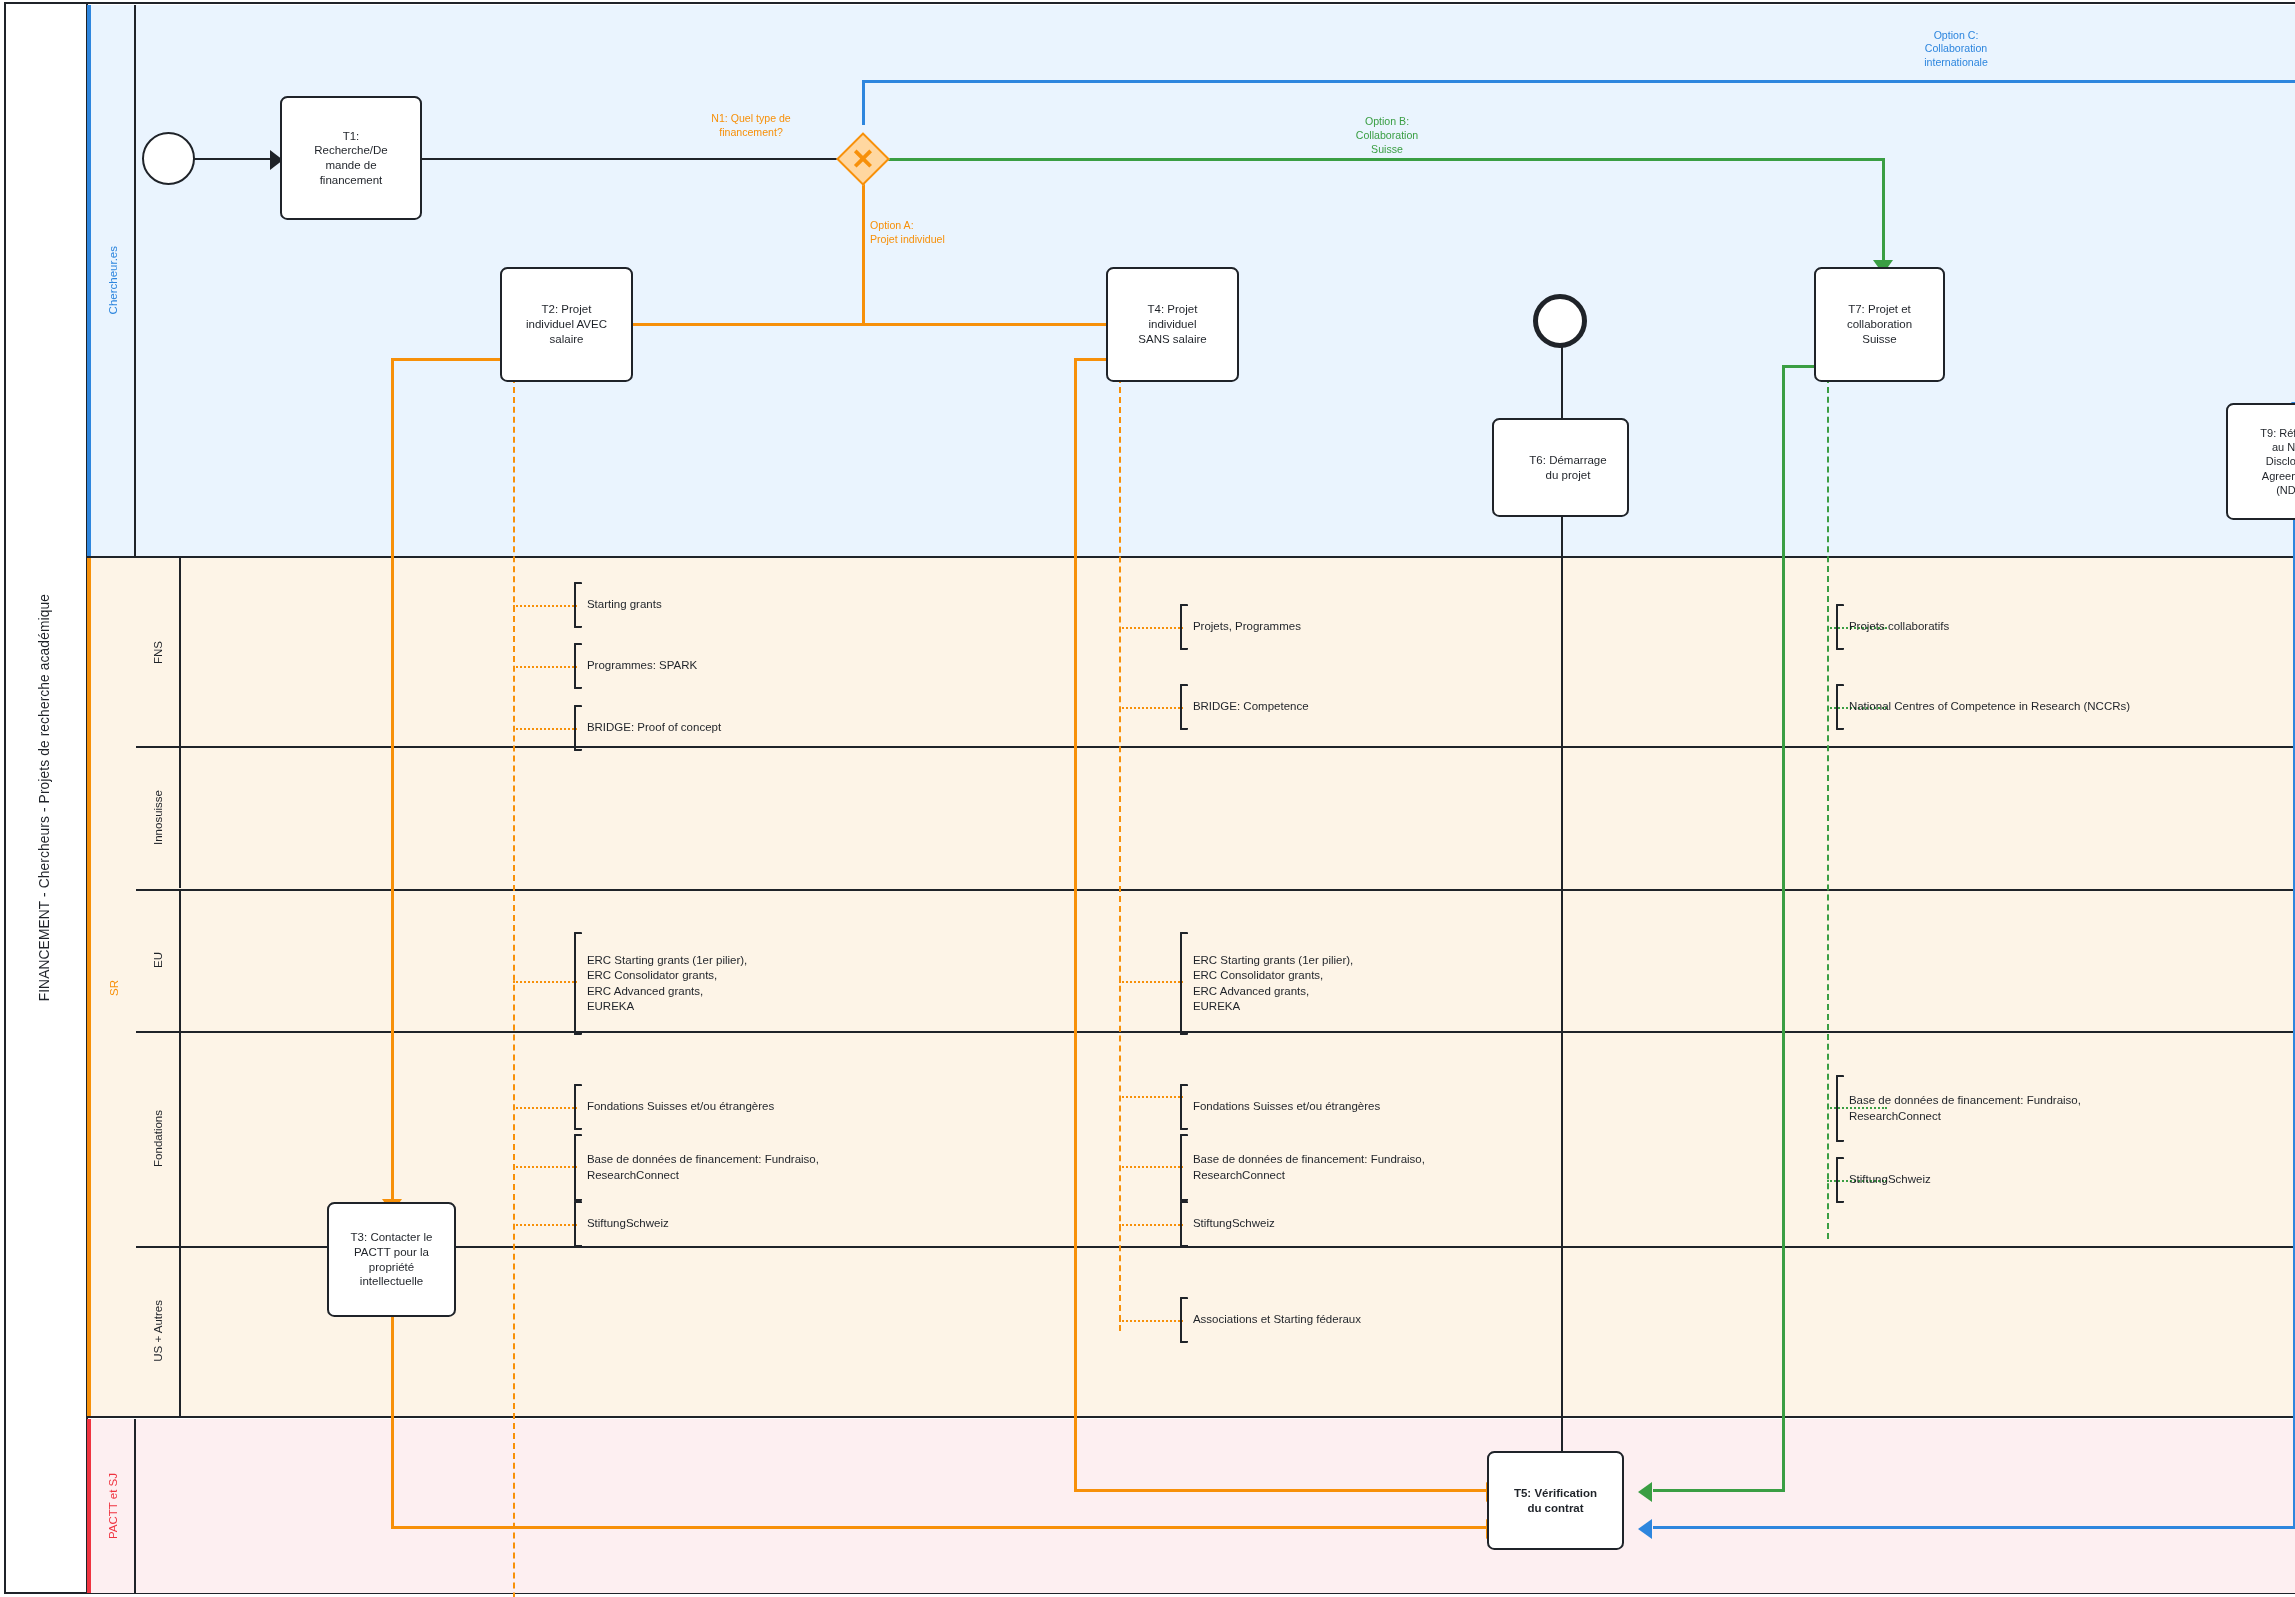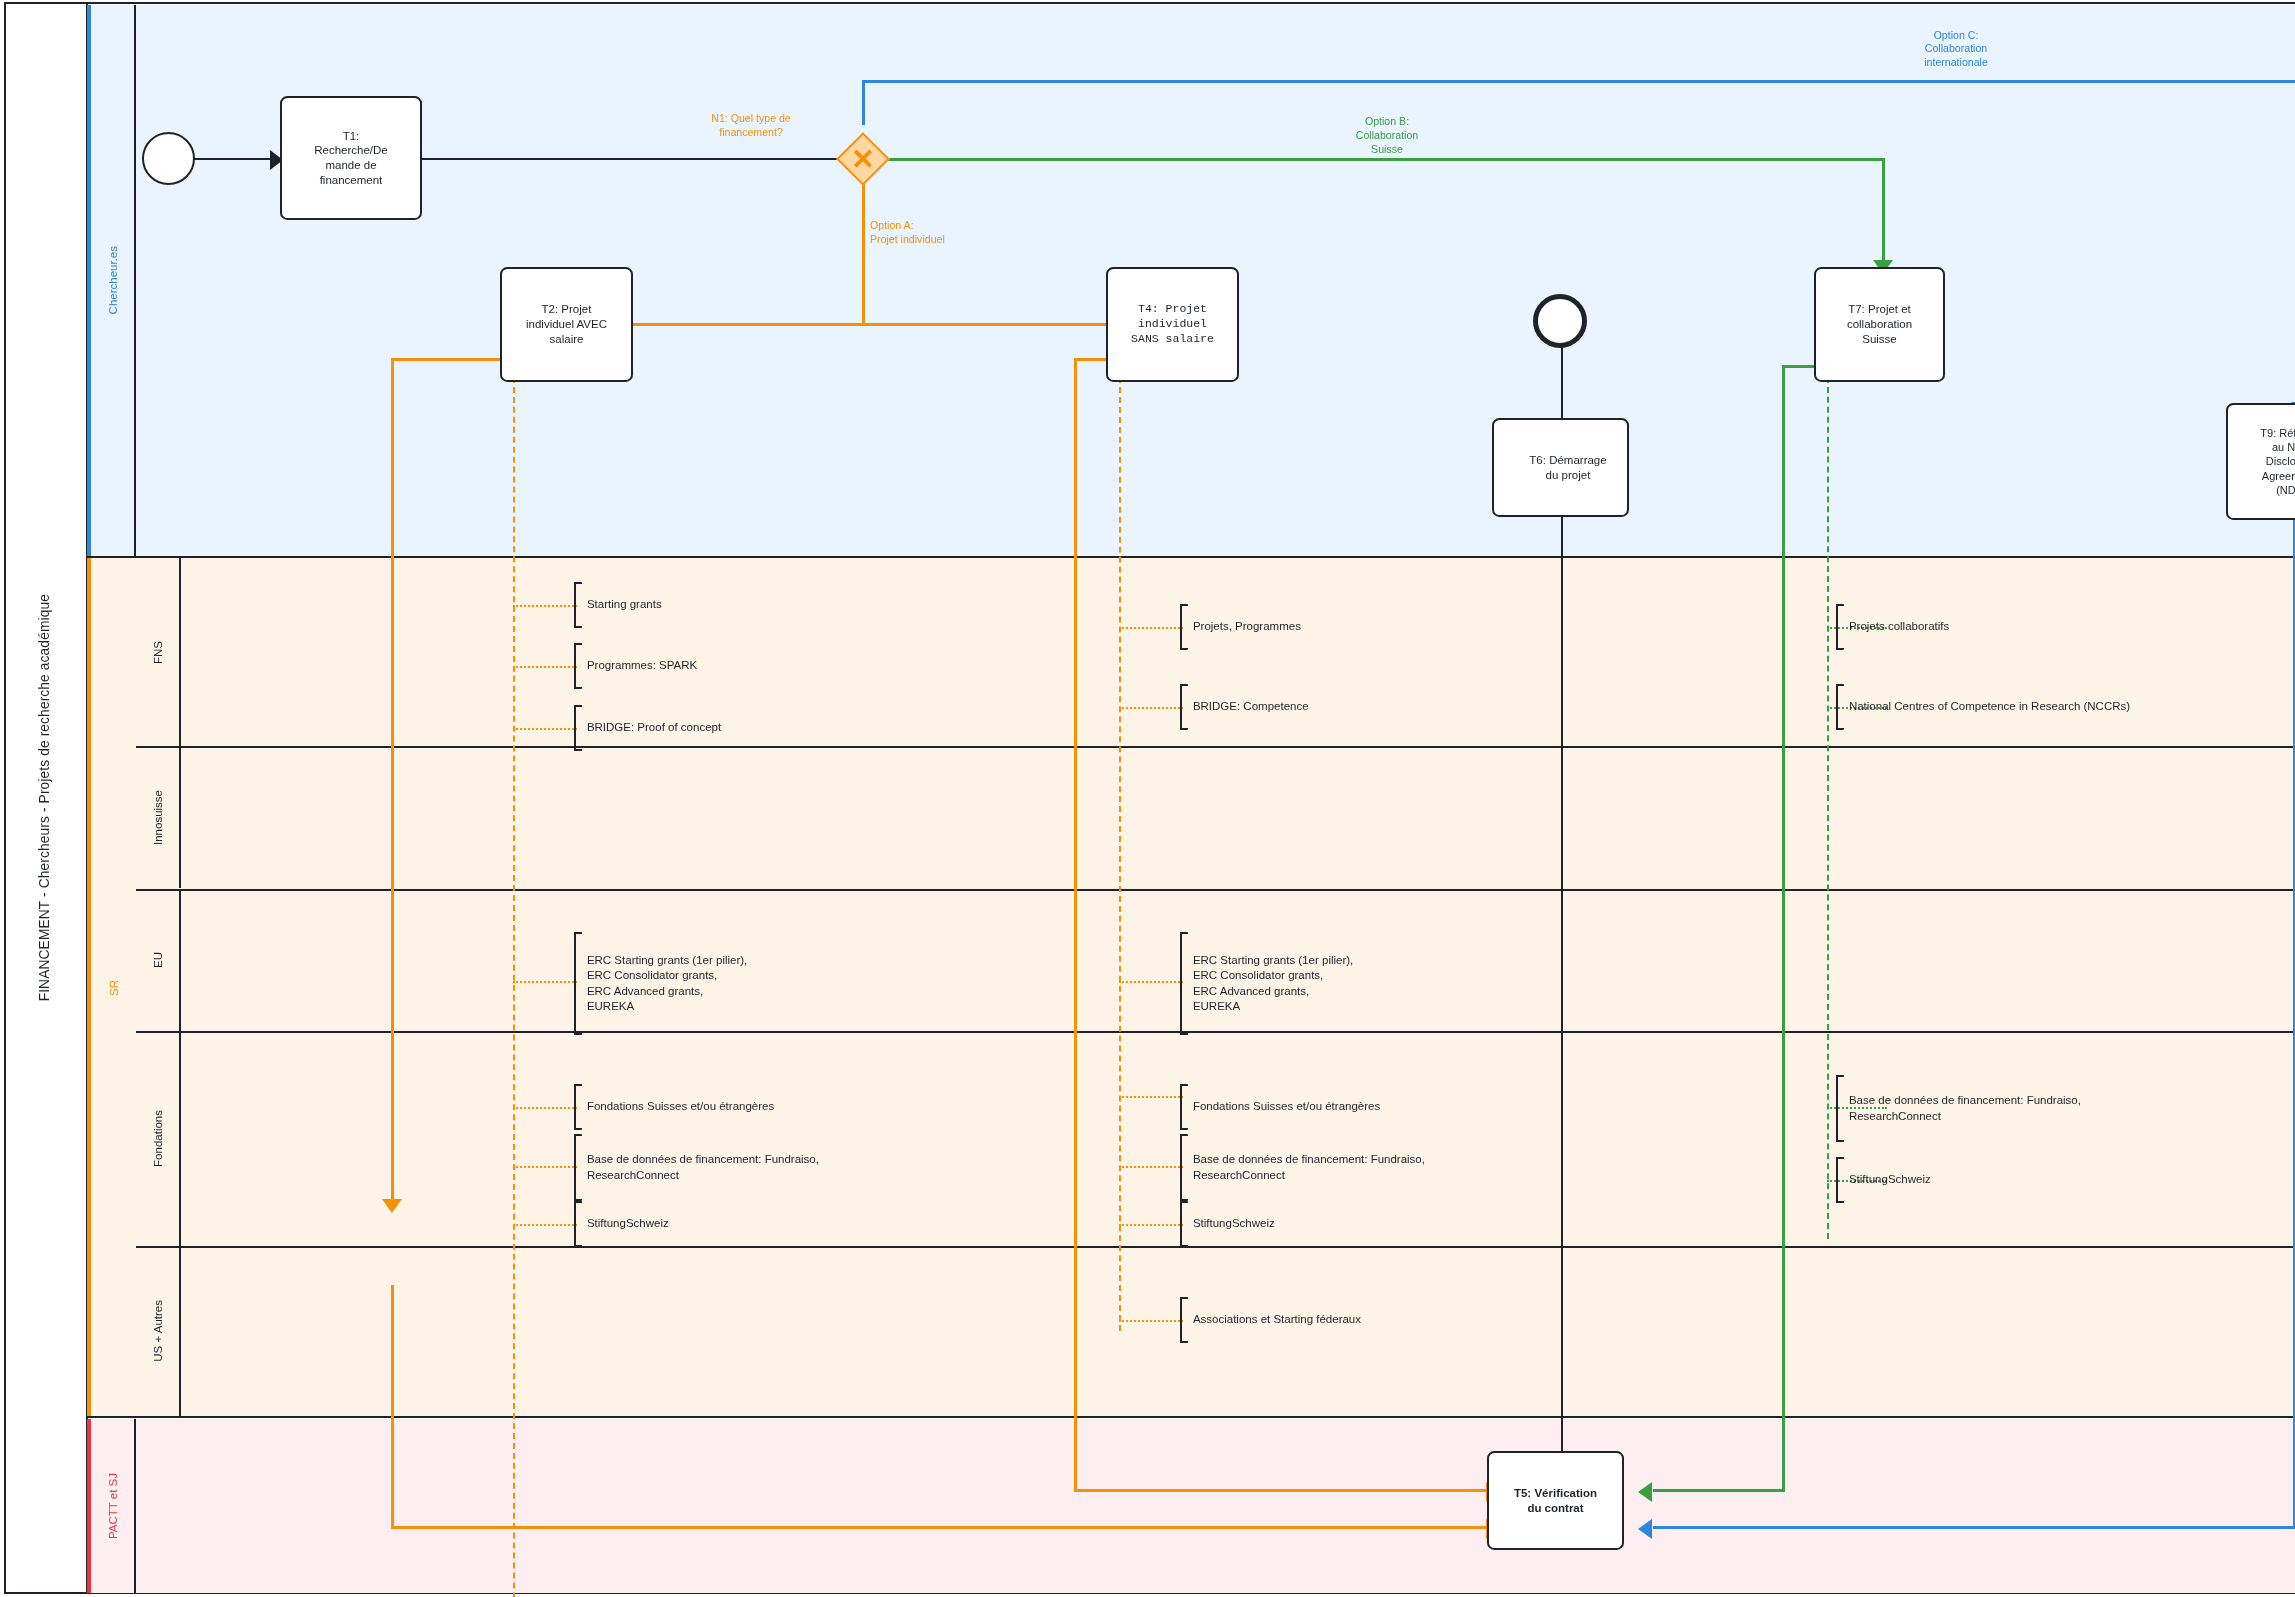--- a/index.html
+++ b/index.html
@@ -243,21 +243,21 @@
 financement</span>
   </div>
 
   <div class="task" style="left:500px; top:267px; width:133px; height:115px;">
     <span style="white-space:pre-line;">T2: Projet
 individuel AVEC
 salaire</span>
   </div>
 
   <div class="task" style="left:1106px; top:267px; width:133px; height:115px;">
-    <span style="white-space:pre-line;font-family:Liberation Mono, monospace;">T4: Projet
+    <span style="white-space:pre-line;">T4: Projet
 individuel
 SANS salaire</span>
   </div>
 
   <div class="task" style="left:1814px; top:267px; width:131px; height:115px;">
     <span style="white-space:pre-line;">T7: Projet et
 collaboration
 Suisse</span>
   </div>
 
@@ -267,20 +267,26 @@
 Disclosure
 Agreements
 (NDA)</span>
   </div>
 
   <div class="task" style="left:1492px; top:418px; width:137px; height:99px;">
     <span style="white-space:pre-line;margin-left:15px;">T6: Démarrage
 du projet</span>
   </div>
 
+  <div class="task" style="left:327px; top:1202px; width:129px; height:115px;">
+    <span style="white-space:pre-line;">T3: Contacter le
+PACTT pour la
+propriété
+intellectuelle</span>
+  </div>
 
   <div class="task" style="left:1487px; top:1451px; width:137px; height:99px;">
     <span style="white-space:pre-line;font-weight:bold;">T5: Vérification
 du contrat</span>
   </div>
 
   <div class="dot-h" style="left:513px; top:605px; width:64px; border-top-color:#f79009;"></div>
   <div class="annot" style="left:574px; top:582px; height:46px;">
     <div class="brk"></div>
     <div class="txt">Starting grants</div>

